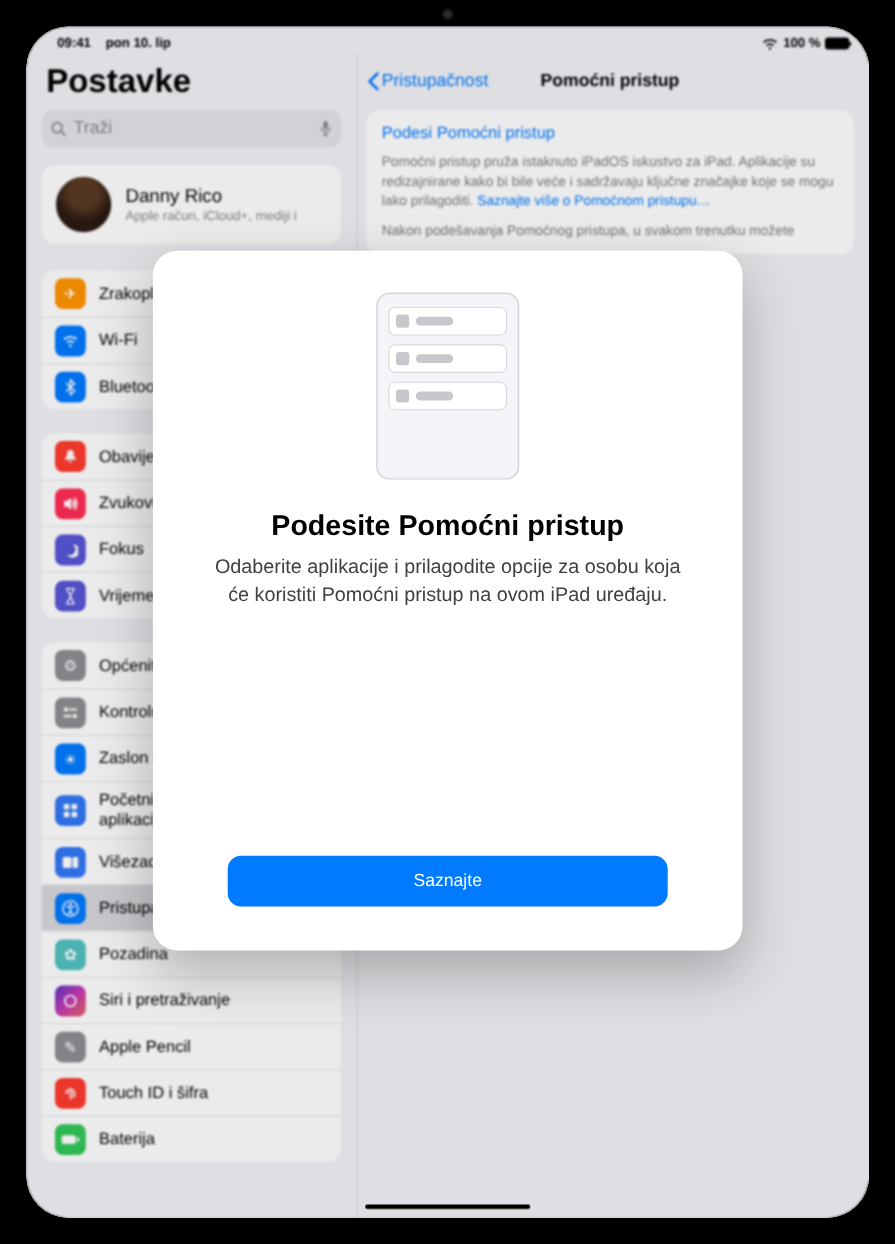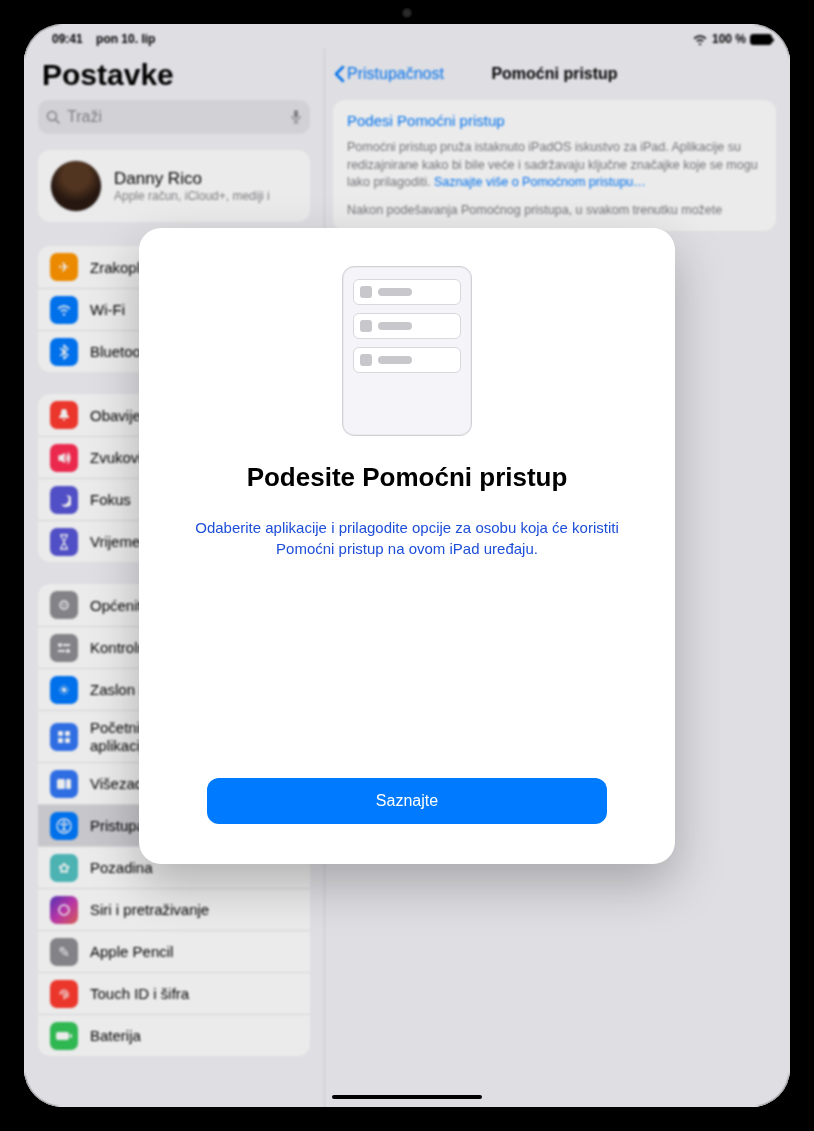--- a/index.html
+++ b/index.html
@@ -180,21 +180,21 @@
   .illus .item {
     height: 26px; background:#fff; border:1px solid #d8d8dd; border-radius:6px;
     display:flex; align-items:center; padding:0 6px; gap:6px;
   }
   .illus .sq { width:12px; height:12px; background:#c7c7cc; border-radius:3px;}
   .illus .bar { width:34px; height:8px; background:#c7c7cc; border-radius:4px;}
   .modal h2 {
     font-size: 26px; font-weight:700; margin-top: 26px; text-align:center;
   }
   .modal p {
-    font-size: 15px; color:#1d4ed8; text-align:center; margin-top:24px; line-height:1.4;
+    font-size: 18px; color:#404040; text-align:center; margin-top:10px; line-height:1.4;
     max-width: 430px;
   }
   .cta {
     margin-top: auto;
     background: #007aff;
     color: #fff;
     border: none;
     border-radius: 12px;
     height: 46px;
     width: 400px;

